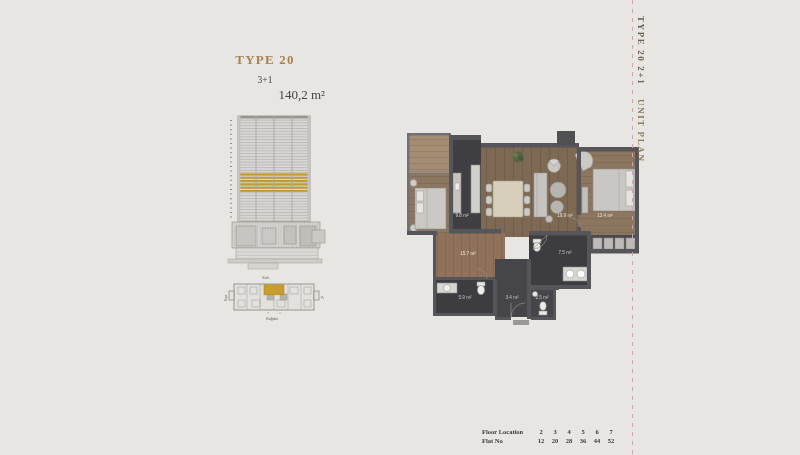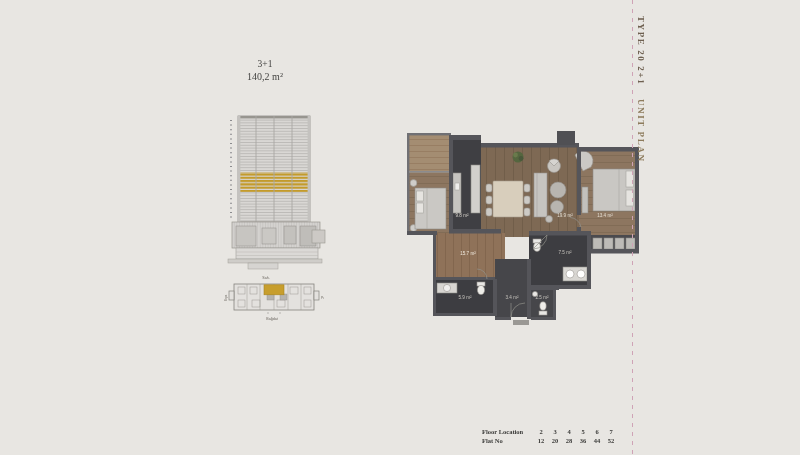--- a/index.html
+++ b/index.html
@@ -7,21 +7,21 @@
     position:relative;width:800px;height:455px;
     background:#e8e6e2;overflow:hidden;
     font-family:"Liberation Serif", serif;color:#4a4a48;
   }
   .abs{position:absolute;}
 
   
   .title-block{left:205px;top:52px;width:120px;text-align:center;}
   .type-title{font-size:13px;font-weight:bold;letter-spacing:1.2px;color:#a8824f;}
   .type-config{font-size:9.5px;margin-top:7px;color:#454543;}
-  .type-area{font-size:10px;margin-top:2px;color:#454543;}
+  .type-area{font-size:13px;margin-top:2px;color:#454543;text-align:right;}
 
   
   .floor-table{left:482px;top:427px;font-family:"Liberation Serif",serif;}
   .ft-row{display:flex;height:9px;line-height:9px;}
   .ft-label{width:52px;font-size:6.5px;font-weight:bold;color:#3b3b39;}
   .ft-cell{width:14px;font-size:6.5px;font-weight:bold;color:#3b3b39;text-align:center;}
 
   
   .dash-line{
     left:632px;top:0;width:1px;height:455px;
@@ -36,20 +36,21 @@
   .side-label .p2{margin-top:10px;color:#8d7b5c;}
 
   svg text{font-family:"Liberation Sans",sans-serif;}
 </style>
 </head>
 <body>
 
 <div class="stage">
 
   <div class="abs title-block">
+    <div class="type-title">TYPE 20</div>
     <div class="type-config">3+1</div>
     <div class="type-area">140,2 m²</div>
   </div>
 
   <svg class="abs" style="left:226px;top:114px;" width="100" height="158" viewBox="0 0 100 158">
     <defs>
       <pattern id="flr" width="4" height="2.8" patternUnits="userSpaceOnUse">
         <rect width="4" height="2.8" fill="#d9d7d4"></rect>
         <rect width="4" height="0.7" fill="#b3b1ae"></rect>
       </pattern>

